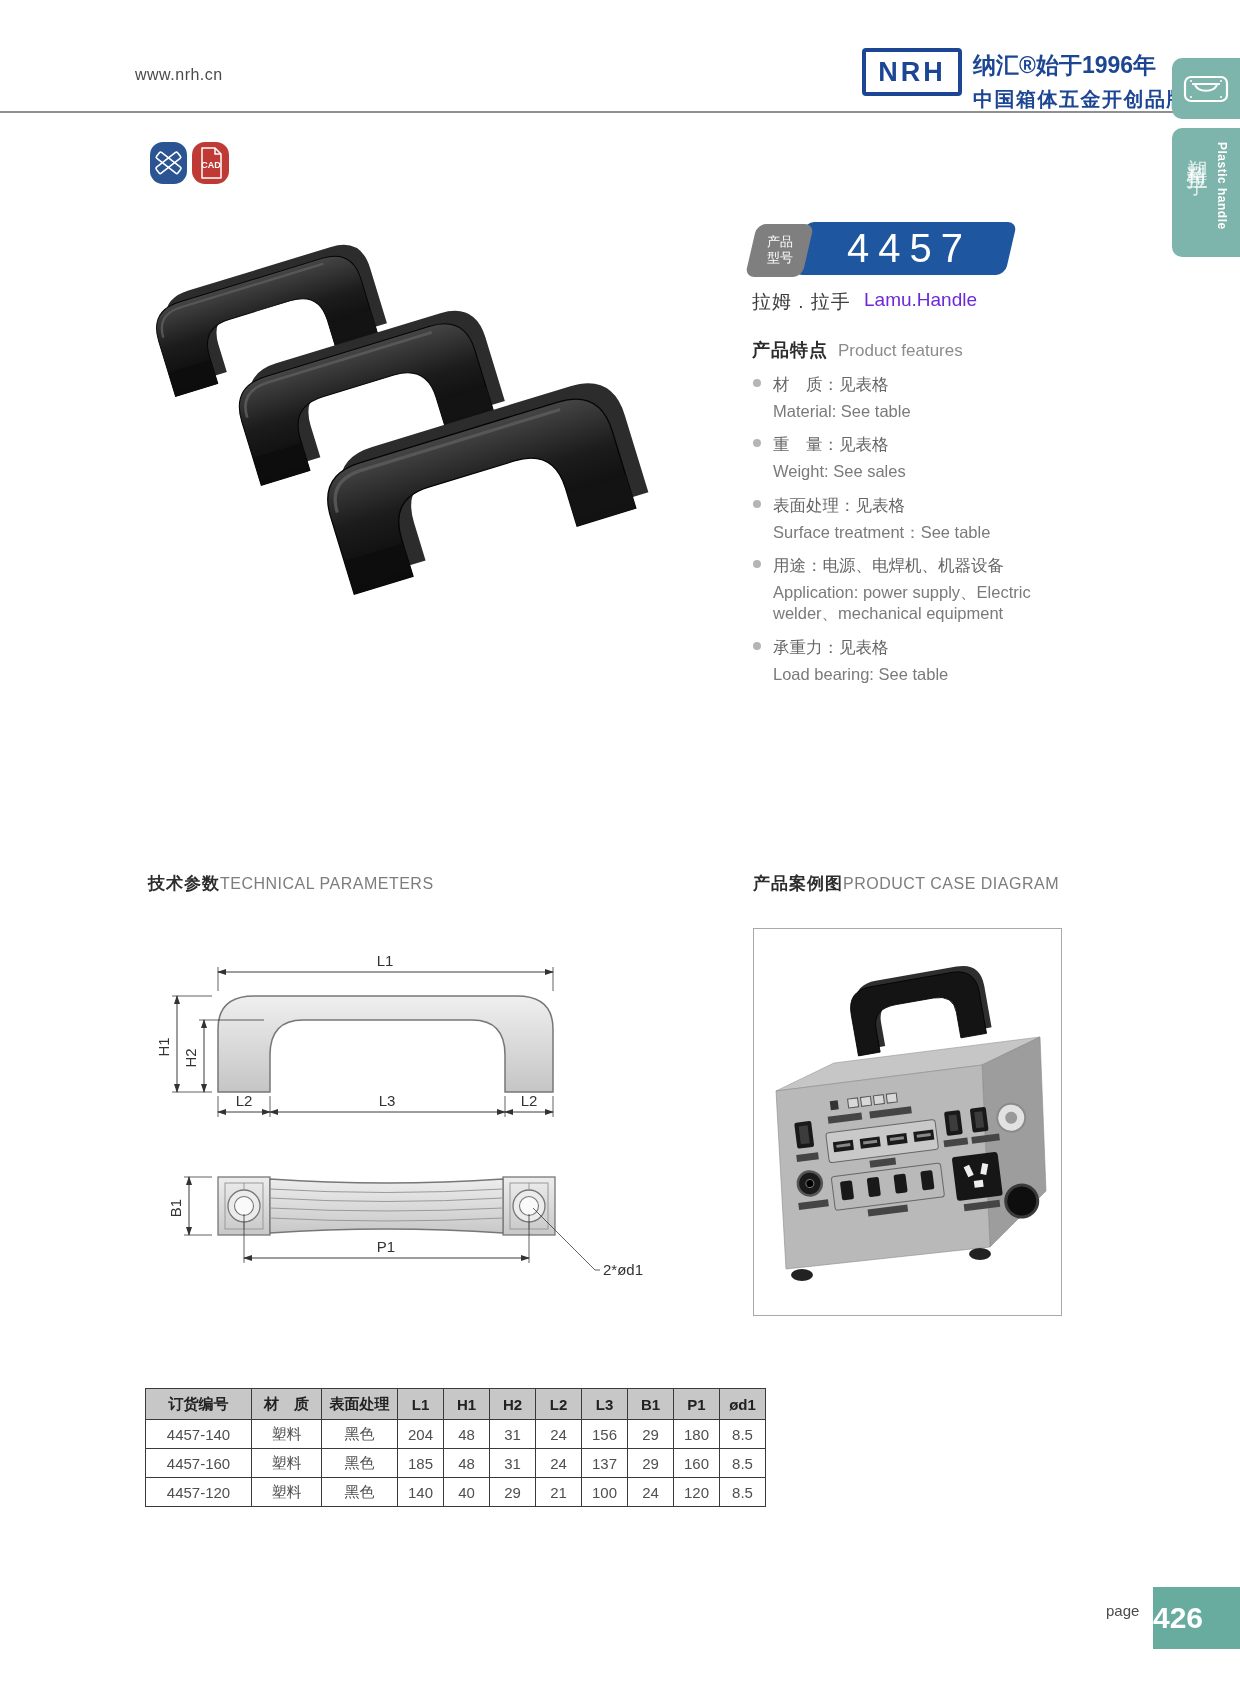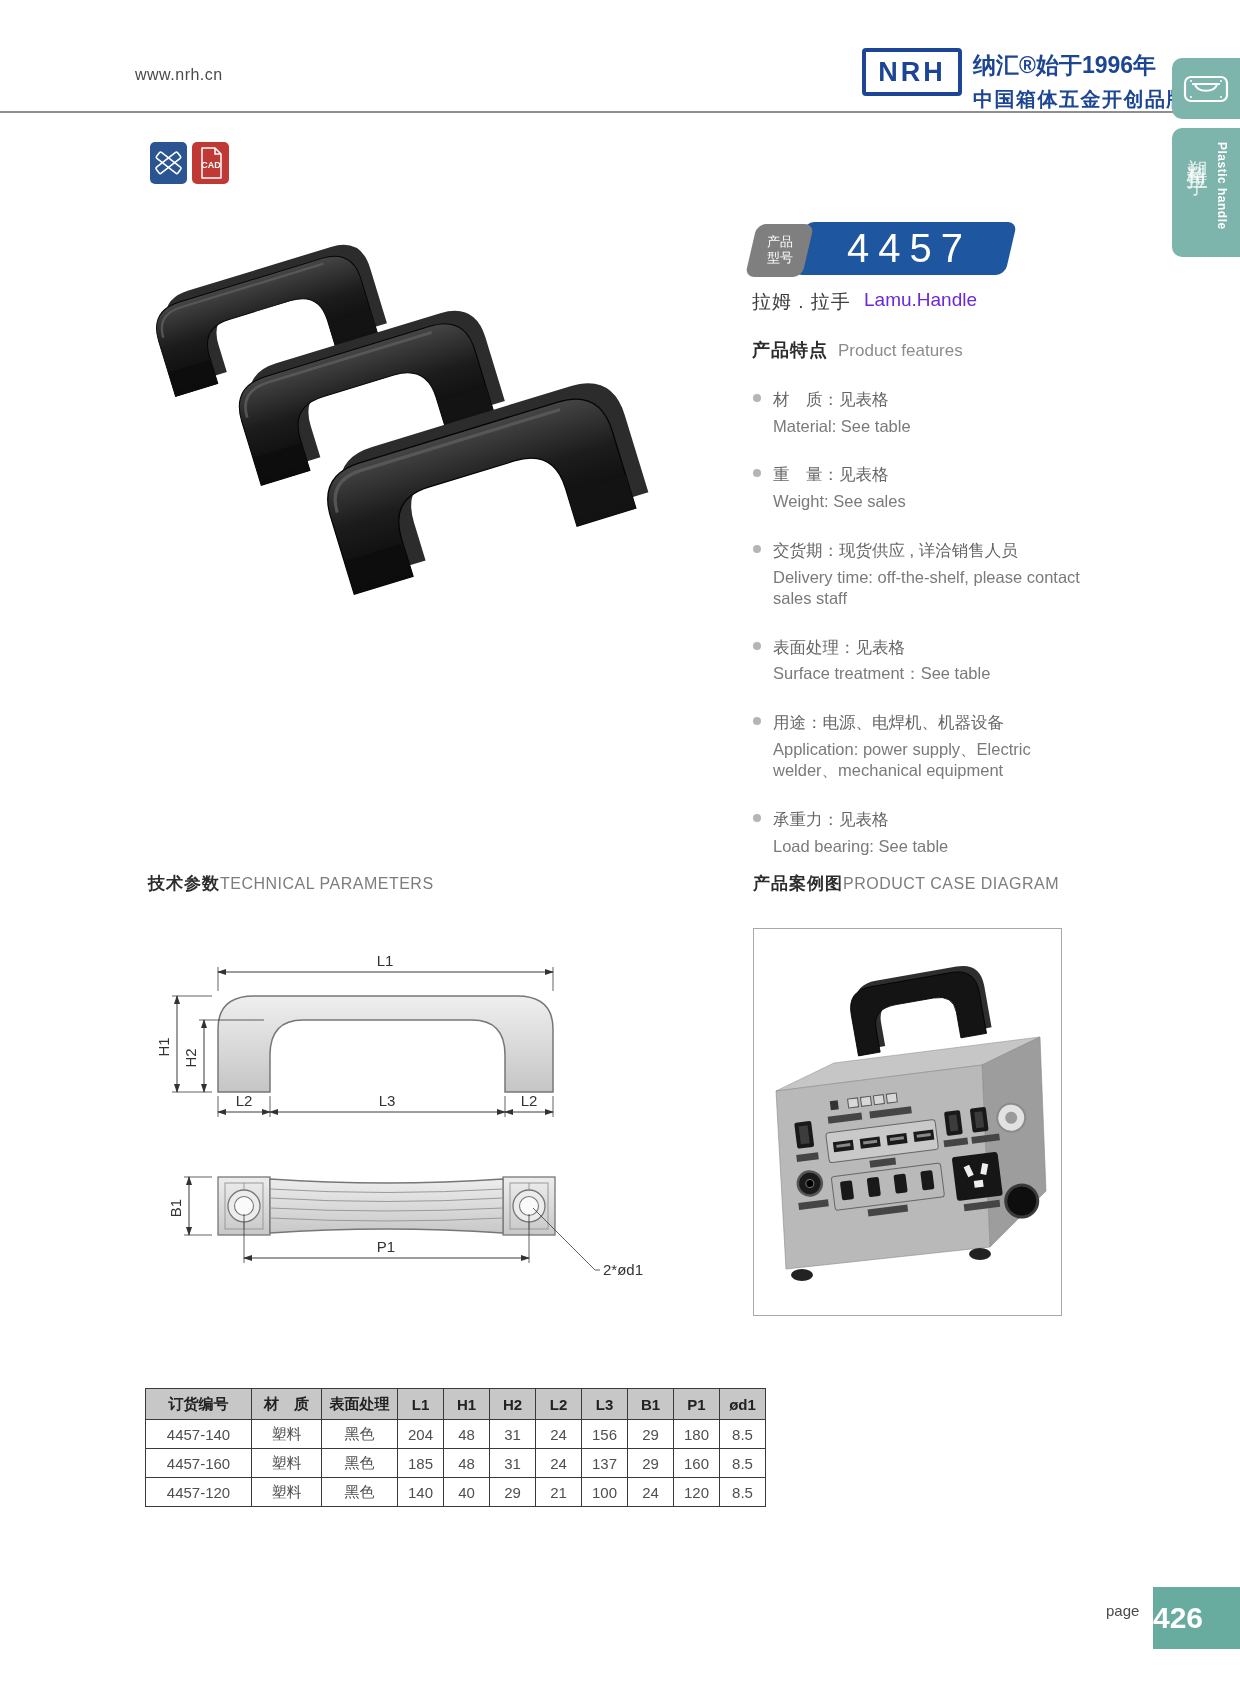--- a/index.html
+++ b/index.html
@@ -9,21 +9,21 @@
   
   .website{position:absolute;left:135px;top:66px;font-size:16px;color:#4a4a4a;letter-spacing:.5px;cursor:pointer;}
   .nrh-box{position:absolute;left:862px;top:48px;width:92px;height:40px;border:4px solid var(--brand-blue);
            border-radius:4px;display:flex;align-items:center;justify-content:center;
            font-size:27px;font-weight:bold;color:var(--brand-blue);letter-spacing:3px;}
   .brand-title{position:absolute;left:973px;top:50px;font-size:23px;font-weight:bold;color:var(--brand-blue);}
   .brand-subtitle{position:absolute;left:973px;top:86px;font-size:20px;font-weight:bold;color:var(--brand-blue);letter-spacing:1.5px;}
   .header-rule{position:absolute;left:0;top:111px;width:1240px;height:2px;background:#8f8f8f;}
 
   
-  .badge{position:absolute;top:142px;width:37px;height:42px;border-radius:5px;display:flex;align-items:center;justify-content:center;cursor:pointer;}
+  .badge{position:absolute;top:142px;width:37px;height:42px;border-radius:13px;display:flex;align-items:center;justify-content:center;cursor:pointer;}
   .badge-blue{left:150px;background:var(--icon-blue);}
   .badge-red{left:192px;background:var(--icon-red);}
 
   
   .side-tab{position:absolute;left:1172px;width:68px;background:var(--teal-tab);border-radius:10px 0 0 10px;cursor:pointer;}
   .tab-icon{top:58px;height:61px;display:flex;align-items:center;justify-content:center;}
   .tab-text{top:128px;height:129px;display:flex;flex-direction:row;align-items:flex-start;justify-content:center;padding-top:14px;box-sizing:border-box;}
   .tab-cn{writing-mode:vertical-rl;font-size:21px;letter-spacing:5px;color:rgba(255,255,255,.75);}
   .tab-en{writing-mode:vertical-rl;font-size:12px;font-weight:bold;color:#fff;margin-left:4px;letter-spacing:.5px;}
 
@@ -34,21 +34,21 @@
   .model-banner{position:absolute;left:799px;top:222px;width:212px;height:53px;background:var(--banner-blue);
              border-radius:9px;transform:skewX(-13deg);display:flex;align-items:center;justify-content:center;z-index:1;}
   .model-banner span{transform:skewX(13deg);font-size:40px;color:#fff;letter-spacing:9px;padding-left:9px;}
   .name-cn{position:absolute;left:752px;top:289px;font-size:19px;color:#3d3d3d;letter-spacing:1px;}
   .name-en{position:absolute;left:864px;top:289px;font-size:19px;color:#6d28d9;}
 
   
   .features{position:absolute;left:752px;top:338px;width:340px;}
   .sec-title .cn{font-size:18px;font-weight:bold;color:#2c2c2c;letter-spacing:1px;}
   .sec-title .en{font-size:17px;color:#8c8c8c;margin-left:10px;}
-  .feat-item{position:relative;padding-left:21px;margin-top:26px;}
+  .feat-item{position:relative;padding-left:21px;margin-top:11px;}
   .feat-item .dot{position:absolute;left:1px;top:6px;width:8px;height:8px;border-radius:50%;background:#b5b5b5;}
   .feat-cn{font-size:16.5px;color:#666;line-height:1.45;}
   .feat-en{font-size:16.5px;color:#7a7a7a;line-height:1.3;margin-top:4px;}
 
   
   .sec-head{position:absolute;white-space:nowrap;}
   .sec-head .cn{font-size:17px;font-weight:bold;color:#2c2c2c;letter-spacing:1px;}
   .sec-head .en{font-size:16px;color:#7d7d7d;margin-left:0;letter-spacing:.5px;}
   .tech-head{left:148px;top:872px;}
   .case-head{left:753px;top:872px;}
@@ -151,25 +151,20 @@
     </div>
     <div class="feat-item">
       <span class="dot"></span>
       <div class="feat-cn">材　质：见表格</div>
       <div class="feat-en">Material: See table</div>
     </div>
     <div class="feat-item">
       <span class="dot"></span>
       <div class="feat-cn">重　量：见表格</div>
       <div class="feat-en">Weight: See sales</div>
-    </div>
-    <div class="feat-item">
-      <span class="dot"></span>
-      <div class="feat-cn">交货期：现货供应 , 详洽销售人员</div>
-      <div class="feat-en">Delivery time: off-the-shelf, please contact sales staff</div>
     </div>
     <div class="feat-item">
       <span class="dot"></span>
       <div class="feat-cn">表面处理：见表格</div>
       <div class="feat-en">Surface treatment：See table</div>
     </div>
     <div class="feat-item">
       <span class="dot"></span>
       <div class="feat-cn">用途：电源、电焊机、机器设备</div>
       <div class="feat-en">Application: power supply、Electric welder、mechanical equipment</div>

